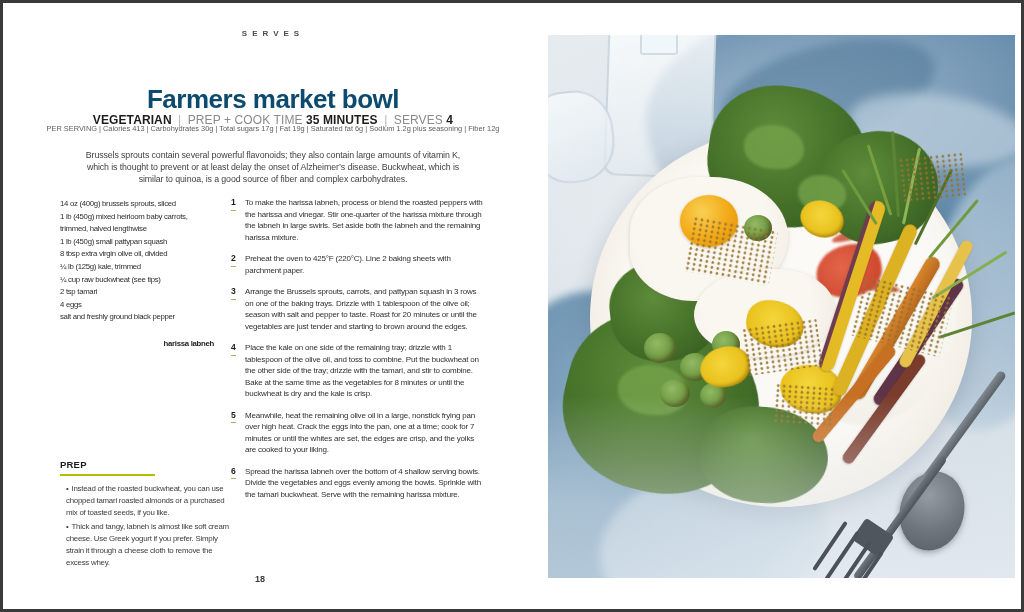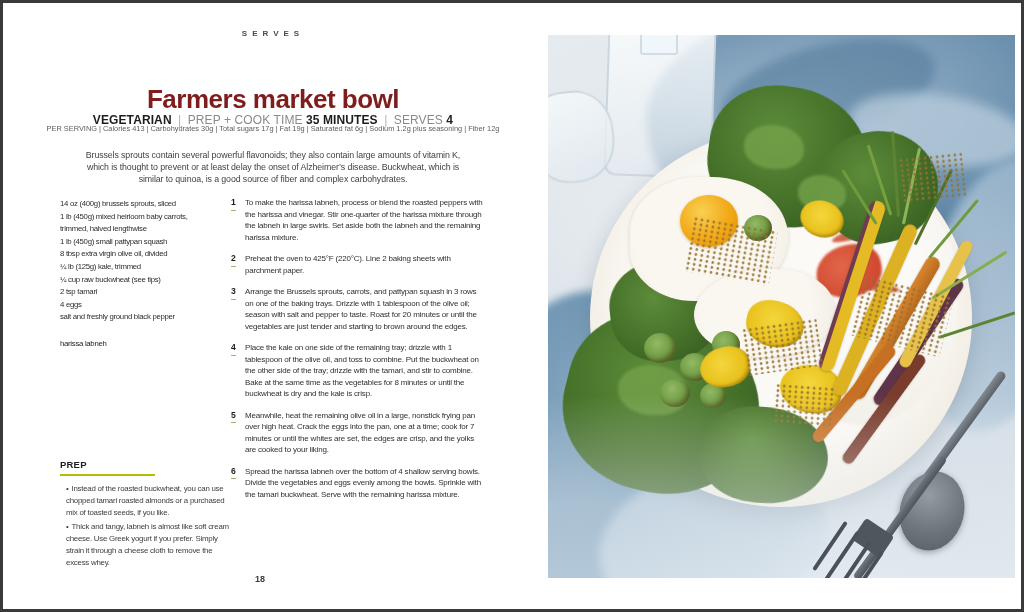--- a/index.html
+++ b/index.html
@@ -5,34 +5,34 @@
   html,body{margin:0;padding:0;background:#222;}
   body{width:1024px;height:612px;font-family:"Liberation Sans",sans-serif;}
   #spread{position:relative;width:1024px;height:612px;box-sizing:border-box;
     border:3px solid #3a3a3a;background:#ffffff;overflow:hidden;}
 
   
   .lpage{position:absolute;left:0;top:0;width:540px;height:606px;}
   .header-label{position:absolute;top:26px;left:0;width:540px;text-align:center;
     font-size:8px;font-weight:700;letter-spacing:5px;color:#4b4b4b;}
   .title{position:absolute;top:64px;left:0;width:540px;text-align:center;
-    font-size:26px;font-weight:700;letter-spacing:-0.5px;color:#7f1d1d;}
+    font-size:26px;font-weight:700;letter-spacing:-0.5px;color:#0c4a6e;}
   .meta1{position:absolute;top:110px;left:0;width:540px;text-align:center;
     font-size:12px;color:#8a8a8a;letter-spacing:0.1px;}
   .meta1 .b{font-weight:700;color:#1d1d1b;}
   .meta1 .sep{color:#b5b5b5;padding:0 3px;}
   .meta2{position:absolute;top:121px;left:0;width:540px;text-align:center;
     font-size:7.4px;color:#5c5c5c;}
   .intro{position:absolute;top:137px;left:80px;width:380px;text-align:center;
     font-size:8.8px;line-height:12.3px;color:#3f3f3f;letter-spacing:-0.1px;}
 
   .ingredients{position:absolute;left:57px;top:195px;width:154px;
     font-size:7.8px;line-height:12.6px;letter-spacing:-0.3px;color:#2e2e2e;}
   .ingredients p{margin:0;}
-  .subhead{font-weight:400;margin-top:14px !important;color:#1d1d1b;}
+  .subhead{font-weight:700;margin-top:14px !important;color:#1d1d1b;text-align:right;}
 
   .tips{position:absolute;left:57px;top:456px;width:172px;}
   .tips-heading{font-size:9.5px;font-weight:700;color:#1d1d1b;letter-spacing:0.2px;}
   .tips-rule{width:95px;height:2px;background:#b5bd00;margin:4px 0 7px 0;}
   .tip-item{font-size:7.9px;line-height:12.2px;letter-spacing:-0.25px;color:#3d3d3d;margin:0 0 1px 0;padding-left:6px;}
   .tip-item .marker{padding-right:3px;}
 
   .steps{position:absolute;left:228px;top:194px;width:252px;margin:0;padding:0;list-style:none;}
   .steps li{position:relative;padding-left:14px;margin:0 0 10px 0;
     font-size:8px;line-height:11.5px;letter-spacing:-0.2px;color:#303030;}

